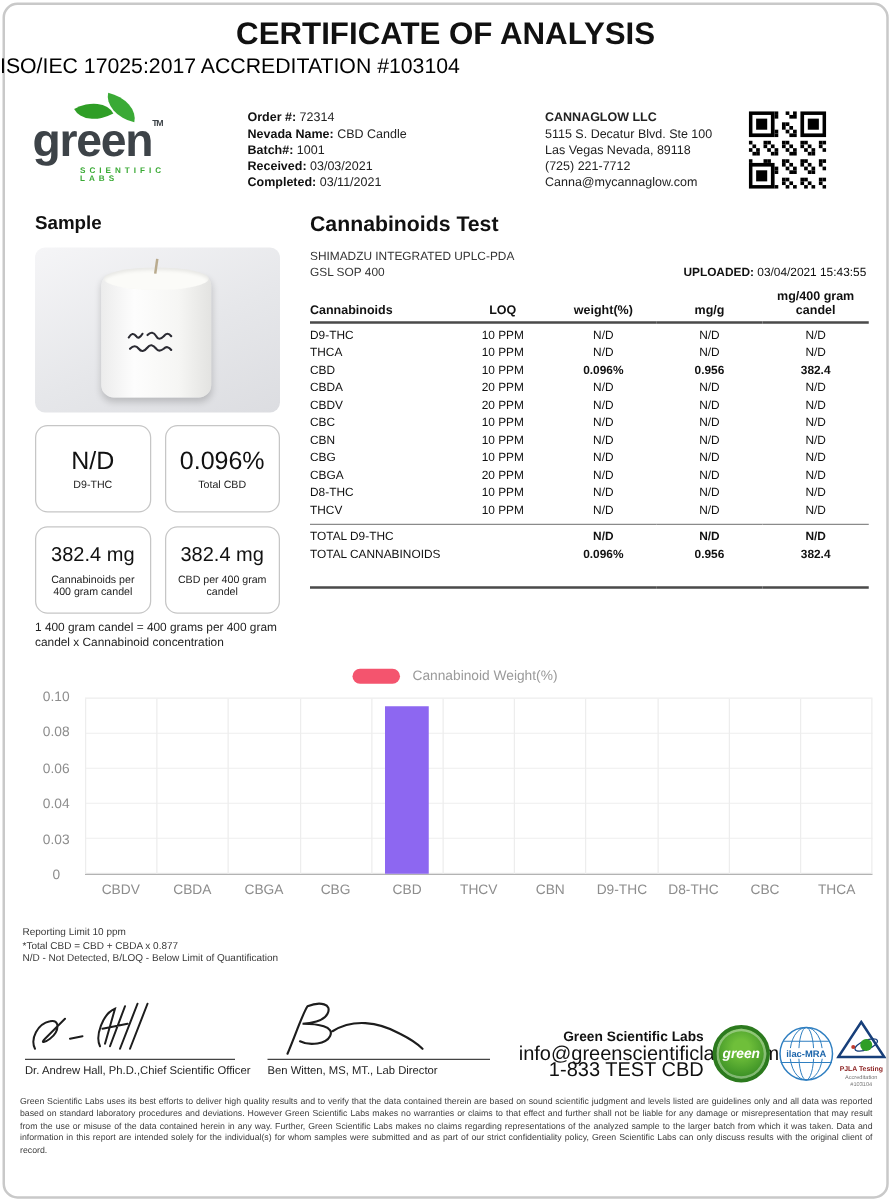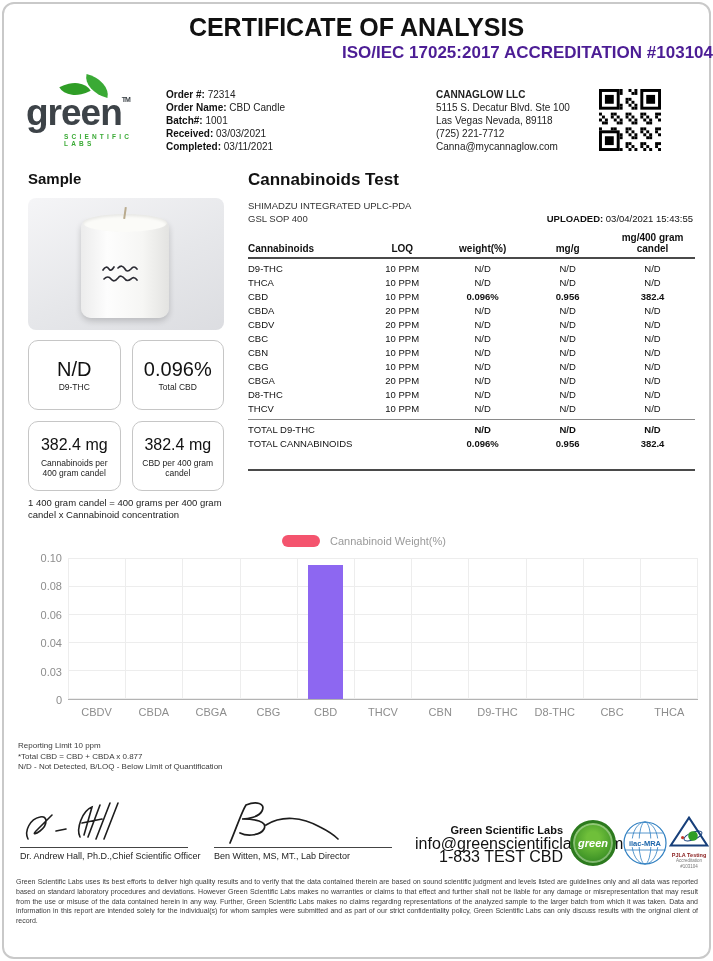--- a/index.html
+++ b/index.html
@@ -2,32 +2,32 @@
 <html><head>
 <meta charset="utf-8">
 <style>
   * { margin:0; padding:0; box-sizing:border-box; }
   body { font-family:"Liberation Sans", sans-serif; background:#fff; }
   .page { position:relative; width:713px; height:961px; background:#fff; overflow:hidden; }
   .page-border { position:absolute; inset:2px; border:2px solid #c9c9c9; border-radius:12px; pointer-events:none; }
 
   
   .title { position:absolute; top:13px; left:0; width:100%; text-align:center; font-size:25px; font-weight:bold; color:#111; }
-  .subtitle { position:absolute; top:43px; left:0; width:100%; text-align:right; font-size:17px; font-weight:bold; color:#4c1d95; }
+  .subtitle { position:absolute; top:43px; left:0; width:100%; text-align:left; font-size:17px; font-weight:normal; color:#000000; }
 
   
   .logo { position:absolute; left:26px; top:94px; width:140px; }
   .logo-word { font-size:37px; font-weight:800; color:#3d4348; letter-spacing:-1px; line-height:1; position:relative; }
   .logo-tm { font-size:7px; font-weight:bold; vertical-align:top; position:relative; top:2px; }
   .leaf { position:absolute; width:26px; height:18px; background:#3aaa35; border-radius:0 100% 0 100%; }
   .leaf1 { left:36px; top:-14px; transform:rotate(-28deg); background:#2f9e26; }
   .leaf2 { left:58px; top:-17px; transform:rotate(14deg); }
   .logo-sub { font-size:6.5px; font-weight:bold; letter-spacing:3.2px; color:#3aaa35; margin:2px 0 0 38px; }
   .order-info { position:absolute; left:166px; top:88px; font-size:10px; line-height:13px; color:#222; }
-  .order-info b { color:#111; }
+  .order-info b { color:#111;margin-left:32px; }
   .client-info { position:absolute; left:436px; top:88px; font-size:10px; line-height:13px; color:#222; }
   .client-name { font-weight:bold; }
   .qr { position:absolute; left:599px; top:89px; width:62px; height:62px; }
 
   
   .sample-h { position:absolute; left:28px; top:170px; font-size:15px; font-weight:bold; color:#111; }
   .photo { position:absolute; left:28px; top:198px; width:196px; height:132px; border-radius:8px; background:linear-gradient(155deg,#f5f5f7 0%,#e6e7ea 55%,#dcdde1 100%); overflow:hidden; }
   .candle { position:absolute; left:53px; top:22px; width:88px; height:98px; background:linear-gradient(90deg,#ececec,#fdfdfd 30%,#f6f6f4 70%,#e3e3e1); border-radius:8px 8px 10px 10px; box-shadow:0 3px 6px rgba(0,0,0,0.18); }
   .candle-top { position:absolute; left:2px; top:-6px; width:84px; height:18px; background:#fbfbf8; border-radius:50%; box-shadow:inset 0 2px 3px rgba(0,0,0,0.08); }
   .wick { position:absolute; left:43px; top:-13px; width:2px; height:12px; background:#b9ab8e; transform:rotate(8deg); }
@@ -56,21 +56,21 @@
   .ctable tbody.main tr:first-child td { padding-top:4px; }
   .ctable tbody.main tr:last-child td { padding-bottom:5px; }
   .ctable tbody.totals tr:first-child td { border-top:1px solid #8a8a8a; padding-top:4px; }
   .ctable tbody.totals tr:last-child td { border-bottom:2px solid #4a4a4a; padding-bottom:20px; }
 
   
   .chart { position:absolute; left:28px; top:534px; width:672px; height:200px; }
   .legend { position:absolute; top:0; left:0; width:100%; display:flex; justify-content:center; align-items:center; gap:10px; height:14px; }
   .lswatch { width:38px; height:12px; border-radius:6px; }
   .llabel { font-size:11px; color:#9a9a9a; }
-  .yaxis { position:absolute; left:0; top:18px; width:34px; height:154px; display:flex; flex-direction:column; justify-content:space-between; text-align:right; font-size:11px; color:#8d8d8d; }
+  .yaxis { position:absolute; left:0; top:18px; width:34px; height:154px; display:flex; flex-direction:column; justify-content:space-between; text-align:right; font-size:11px; color:#8d8d8d;align-items:center; }
   .plot { position:absolute; left:40px; right:2px; top:24px; height:142px; display:flex; align-items:flex-end;
           border-top:1px solid #ededed; border-bottom:1px solid #b3b3b3;
           background-image:linear-gradient(to top,#ededed 1px,transparent 1px); background-size:100% 20%; }
   .ccol { flex:1; height:100%; display:flex; align-items:flex-end; justify-content:center; border-left:1px solid #ededed; }
   .ccol:last-child { border-right:1px solid #ededed; }
   .cbar { width:62%; }
   .xrow { position:absolute; left:40px; right:2px; top:172px; display:flex; }
   .xlab { flex:1; text-align:center; font-size:11px; color:#8d8d8d; }
 
   
@@ -108,21 +108,21 @@
     <div class="logo-word">
       <span class="leaf leaf1"></span>
       <span class="leaf leaf2"></span>
       <span>green</span><span class="logo-tm">TM</span>
     </div>
     <div class="logo-sub">SCIENTIFIC LABS</div>
   </div>
 
   <div class="order-info">
       <div><b>Order #: </b><span>72314</span></div>
-      <div><b>Order Name: </b><span>CBD Candle</span></div>
+      <div><b>Nevada Name: </b><span>CBD Candle</span></div>
       <div><b>Batch#: </b><span>1001</span></div>
       <div><b>Received: </b><span>03/03/2021</span></div>
       <div><b>Completed: </b><span>03/11/2021</span></div>
     </div>
 
   <div class="client-info">
     <div class="client-name">CANNAGLOW LLC</div>
     <div>
         <div>5115 S. Decatur Blvd. Ste 100</div>
         <div>Las Vegas Nevada, 89118</div>

